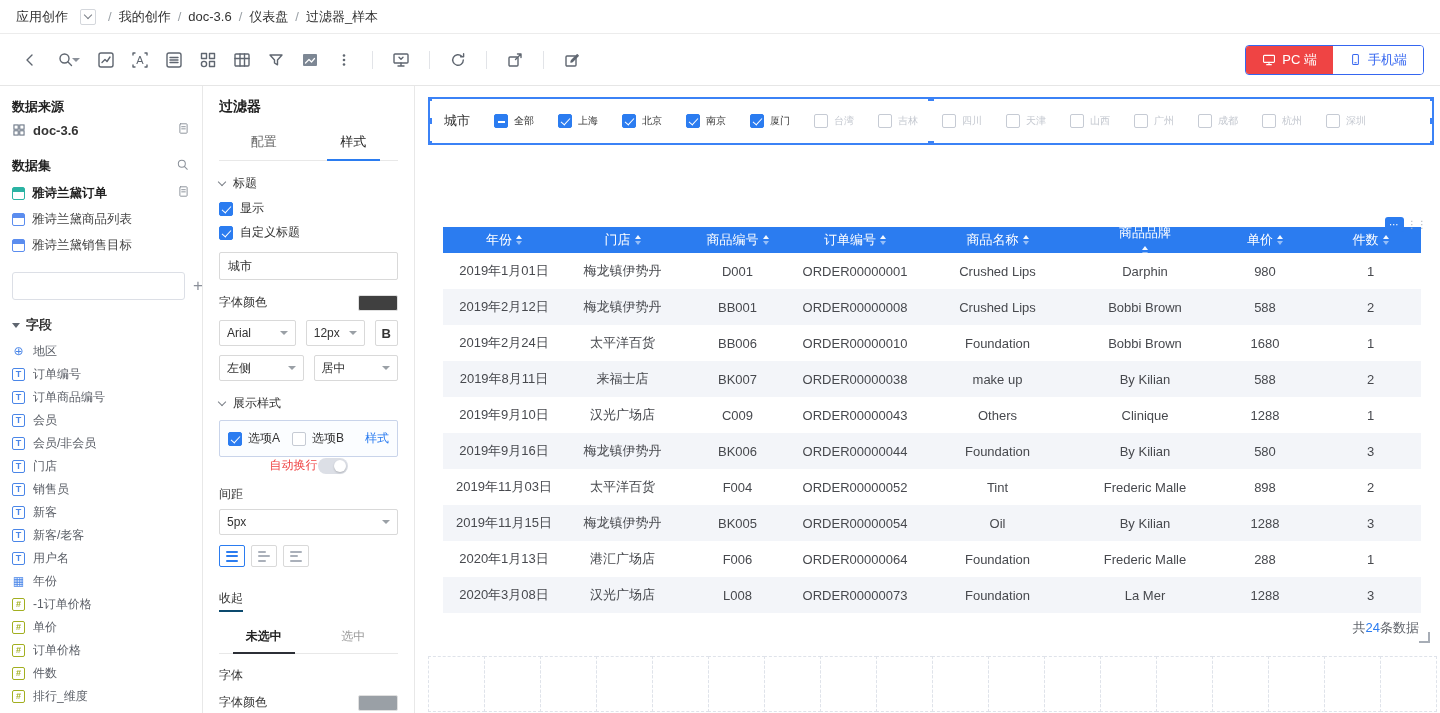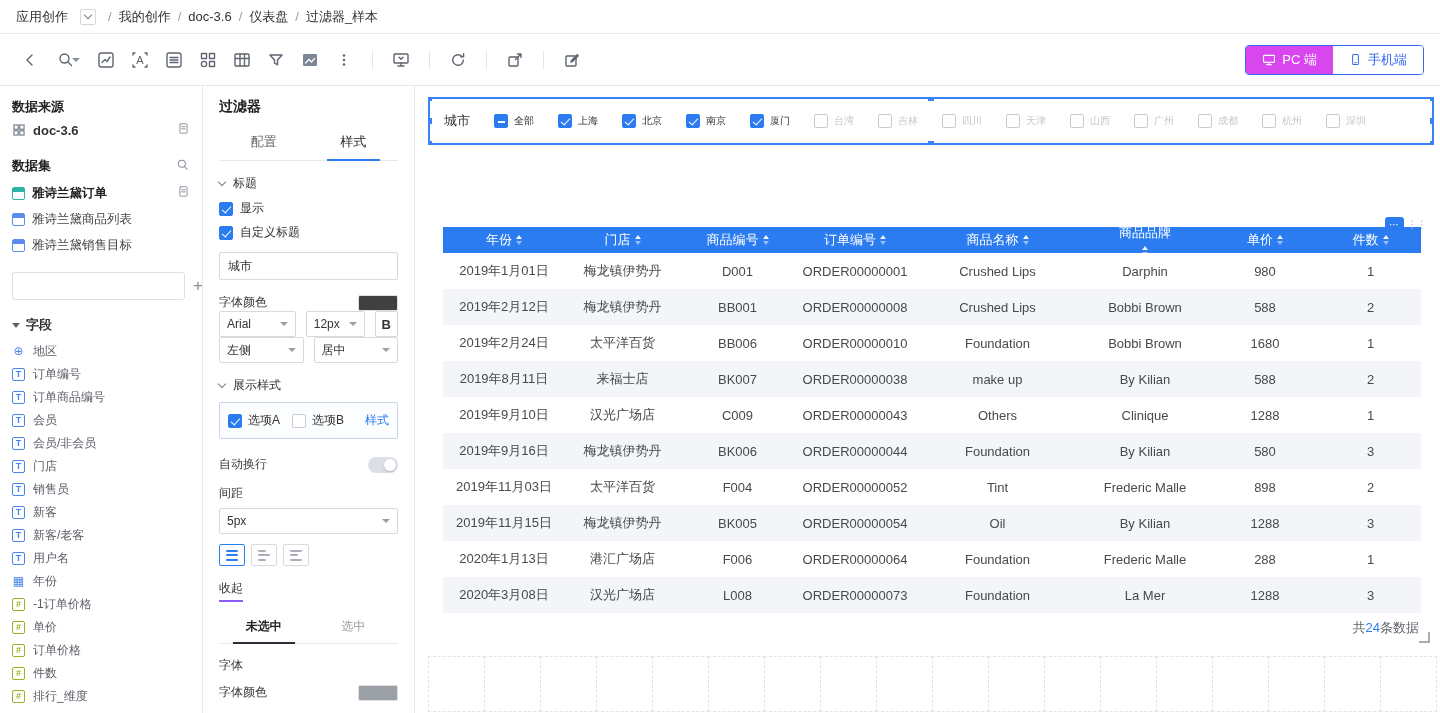--- a/index.html
+++ b/index.html
@@ -17,21 +17,21 @@
   
   .toolbar { height:52px; display:flex; align-items:center; padding:0 16px; border-bottom:1px solid #e6e6e6; }
   .tb-left { display:flex; align-items:center; gap:6px; }
   .tb-icon { width:28px; height:28px; border-radius:3px; display:flex; align-items:center; justify-content:center; }
   .tb-icon svg { stroke:#5f6670; fill:none; stroke-width:1.4; stroke-linecap:round; stroke-linejoin:round; }
   .tb-caret { width:0; height:0; border-left:4px solid transparent; border-right:4px solid transparent; border-top:4px solid #8a9099; margin-left:-3px; }
   .tb-div { width:1px; height:18px; background:#e2e4e8; margin:0 8px; }
   .tb-right { margin-left:auto; display:flex; align-items:center; }
   .seg-group { display:flex; border:1px solid #3566f0; border-radius:4px; overflow:hidden; height:30px; }
   .seg { display:flex; align-items:center; gap:6px; padding:0 16px; font-size:13px; }
-  .seg.pc { background:#d946ef; color:#fff;justify-content:flex-end; }
+  .seg.pc { background:#ef4444; color:#fff;justify-content:flex-end; }
   .seg.mobile { background:#fff; color:#3566f0; }
   .seg svg { stroke:currentColor; fill:none; stroke-width:1.4; stroke-linecap:round; }
 
   
   .main { display:flex; height:627px; }
 
   
   .sidebar { width:203px; border-right:1px solid #e8e8e8; padding:12px 12px 0 12px; overflow:hidden; flex:none; }
   .sb-title { font-size:13px; font-weight:bold; color:#222; display:flex; align-items:center; }
   .sb-row { display:flex; align-items:center; gap:7px; height:28px; }
@@ -68,39 +68,39 @@
   .sec-head .chev { margin-right:8px; }
   .cb { width:14px; height:14px; border:1px solid #c6cbd4; border-radius:2px; background:#fff; position:relative; flex:none; }
   .cb.checked { background:#2b7cf0; border-color:#2b7cf0; }
   .cb.checked::after { content:""; position:absolute; left:4px; top:1px; width:4px; height:8px; border:solid #fff; border-width:0 1.8px 1.8px 0; transform:rotate(42deg); }
   .cb.indet { background:#2b7cf0; border-color:#2b7cf0; }
   .cb.indet::after { content:""; position:absolute; left:3px; top:5.5px; width:7px; height:2px; background:#fff; }
   .cb-row { display:flex; align-items:center; gap:7px; margin:7px 0; color:#333; }
   .text-input { width:100%; height:28px; border:1px solid #d9d9d9; border-radius:2px; padding:0 8px; font-size:12px; color:#333; outline:none; margin-top:4px; font-family:inherit; }
   .lbl-swatch { display:flex; align-items:center; justify-content:space-between; margin-top:14px; }
   .swatch { width:40px; height:16px; border:1px solid #e0e0e0; border-radius:2px; }
-  .ctl-row { display:flex; gap:10px; }
+  .ctl-row { display:flex; gap:10px; margin-top:9px; }
   .sel-box { height:26px; border:1px solid #d9d9d9; border-radius:2px; display:flex; align-items:center; padding:0 7px; font-size:12px; color:#333; background:#fff; }
   .caret { width:0; height:0; border-left:4px solid transparent; border-right:4px solid transparent; border-top:4px solid #9aa0a6; margin-left:auto; }
   .w84 { width:84px; } .w64 { width:64px; } .w95 { width:95px; } .wfull { width:100%; }
   .b-btn { width:26px; height:26px; border:1px solid #d9d9d9; border-radius:2px; font-weight:bold; display:flex; align-items:center; justify-content:center; color:#333; font-size:13px; }
   .opt-box { border:1px solid #c9d4ea; border-radius:2px; background:#fbfdff; padding:9px 8px; display:flex; align-items:center; gap:6px; margin-top:4px; }
   .opt-box .lbl { color:#333; margin-right:6px; }
   .style-link { margin-left:auto; color:#2b7cf0; }
-  .tog-row { display:flex; align-items:center; justify-content:space-between; margin-top:17px; color:#404040; }
+  .tog-row { display:flex; align-items:center; justify-content:center; margin-top:0; color:#ef4444; }
   .toggle { width:30px; height:16px; border-radius:8px; background:#dcdfe6; position:relative; }
   .toggle::after { content:""; position:absolute; right:2px; top:2px; width:12px; height:12px; border-radius:50%; background:#fff; box-shadow:0 1px 2px rgba(0,0,0,.2); }
   .mt12 { margin-top:12px; } .mt6 { margin-top:6px; }
   .icon-btn-row { display:flex; gap:6px; margin-top:10px; }
   .icon-btn { width:26px; height:22px; border:1px solid #d9d9d9; border-radius:2px; display:flex; align-items:center; justify-content:center; }
   .icon-btn .bars { display:flex; flex-direction:column; gap:2.5px; }
   .icon-btn .bars i { display:block; height:2px; width:12px; background:#aab0ba; border-radius:1px; }
   .icon-btn.sel { border-color:#2b7cf0; }
   .icon-btn.sel .bars i { background:#2b7cf0; }
-  .collapse-link { display:inline-block; margin-top:14px; color:#333; border-bottom:2px solid #8b5cf6; padding-bottom:3px; }
+  .collapse-link { display:inline-block; margin-top:23px; color:#333; border-bottom:2px solid #0c4a6e; padding-bottom:3px; }
   .state-tabs { display:flex; border-bottom:1px solid #e8e8e8; margin-top:10px; }
   .state-tab { width:50%; text-align:center; padding:6px 0 8px 0; color:#999; position:relative; }
   .state-tab.active { color:#222; font-weight:bold; }
   .state-tab.active::after { content:""; position:absolute; left:14px; right:14px; bottom:-1px; height:2px; background:#2c2f36; }
   .plain-lbl { margin-top:13px; color:#333; }
 
   
   .canvas { flex:1; position:relative; background:#fff; overflow:hidden; }
   .filter-widget { position:absolute; left:13px; top:11px; width:1006px; height:48px; border:2px solid #3b82f6; display:flex; align-items:center; padding:0 14px; gap:24px; overflow:hidden; white-space:nowrap; background:#fff; }
   .handle { position:absolute; width:6px; height:6px; background:#3b82f6; z-index:3; }

